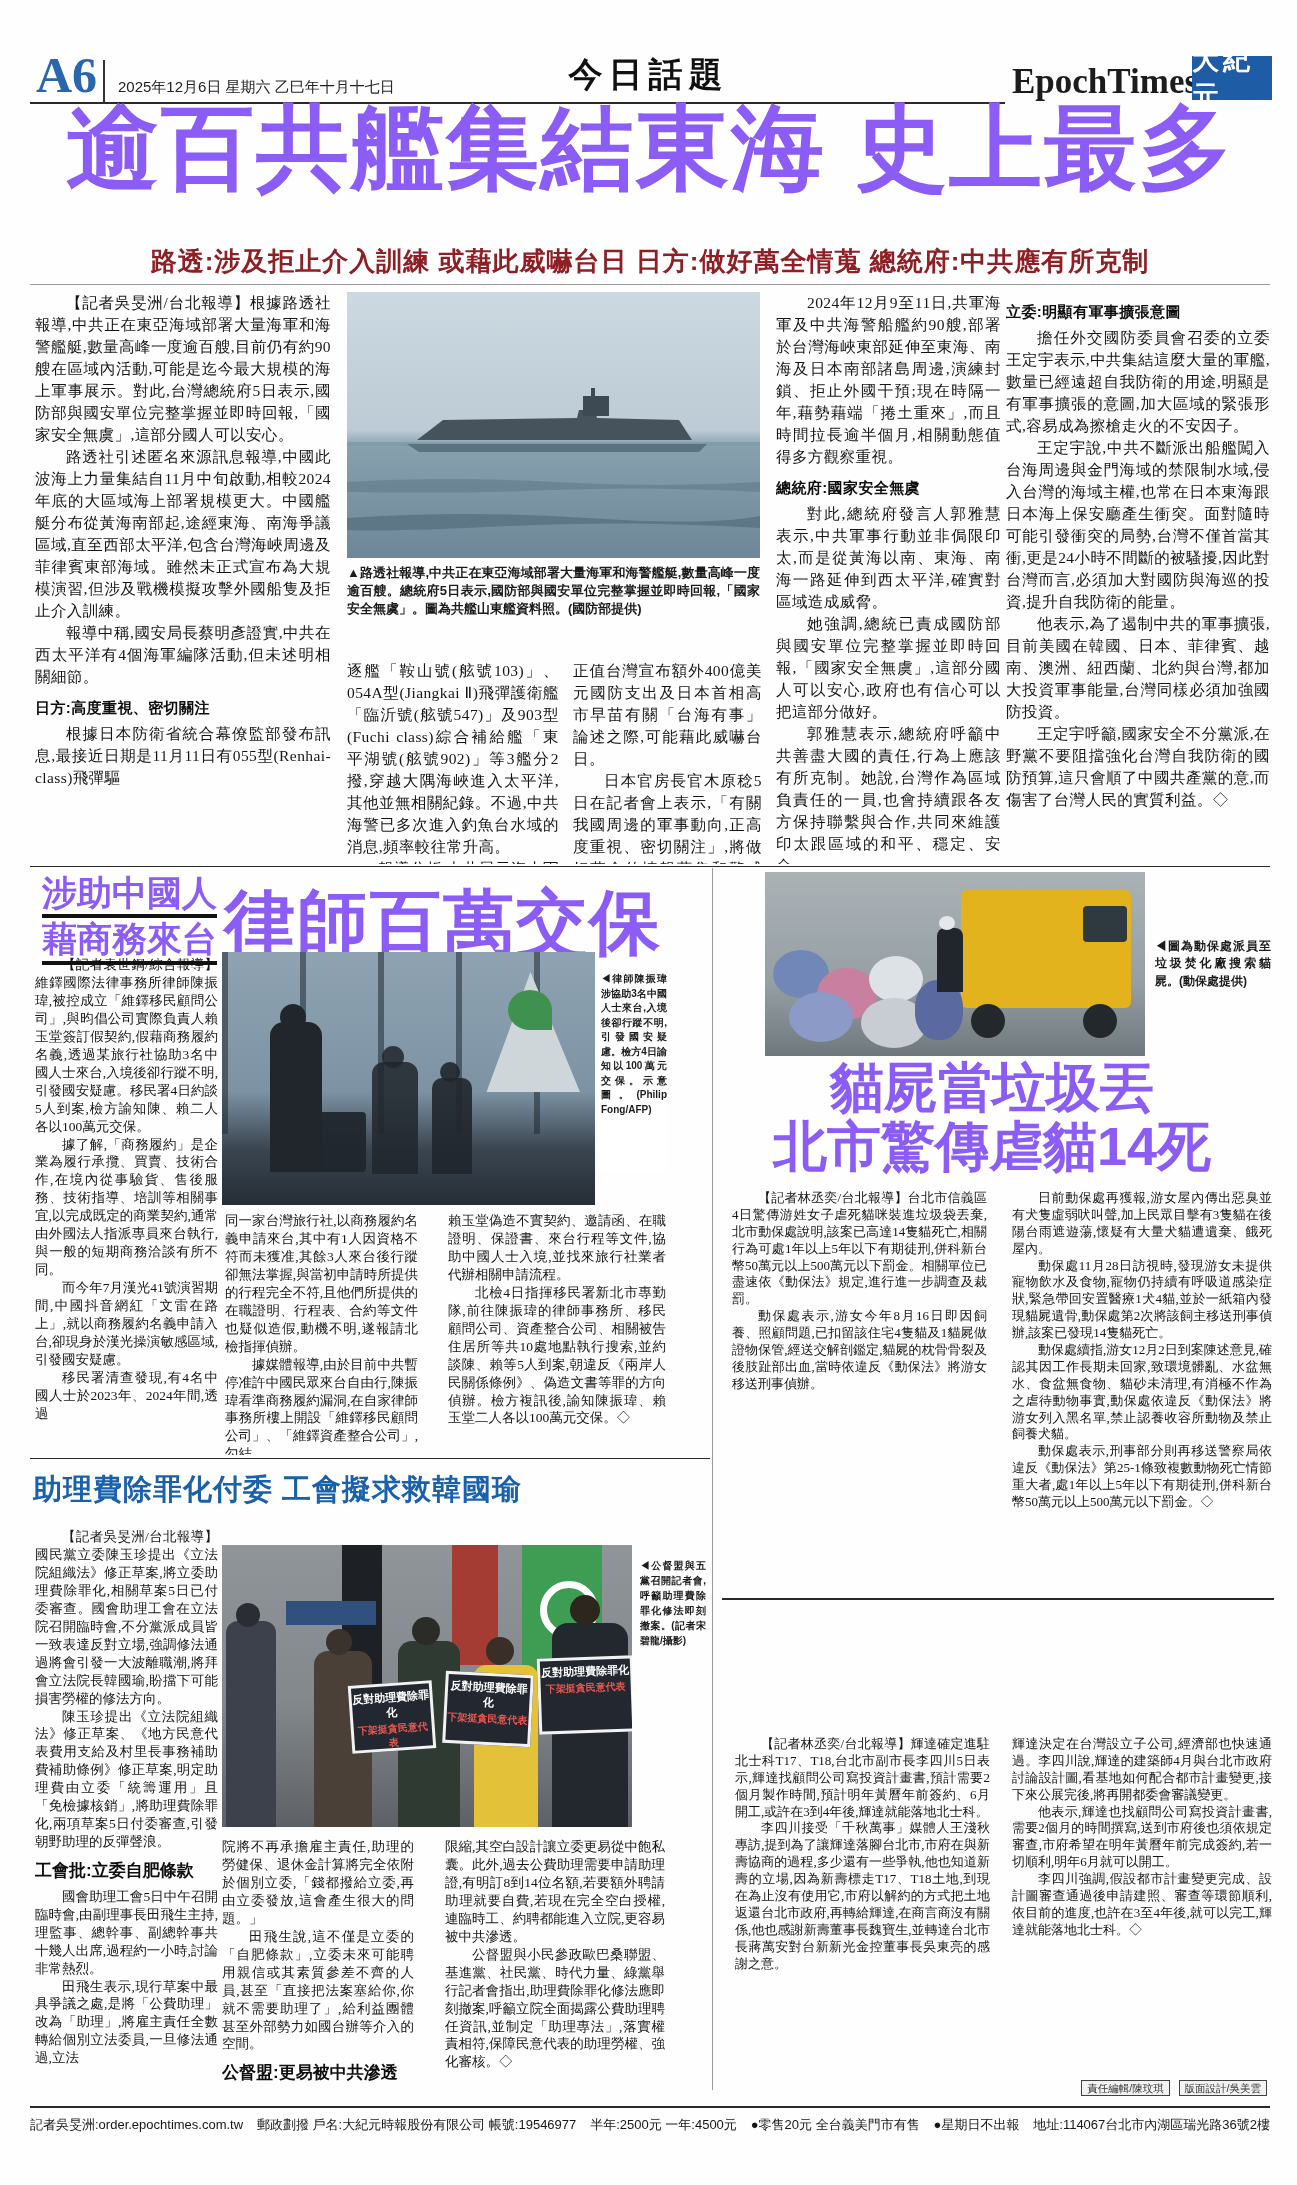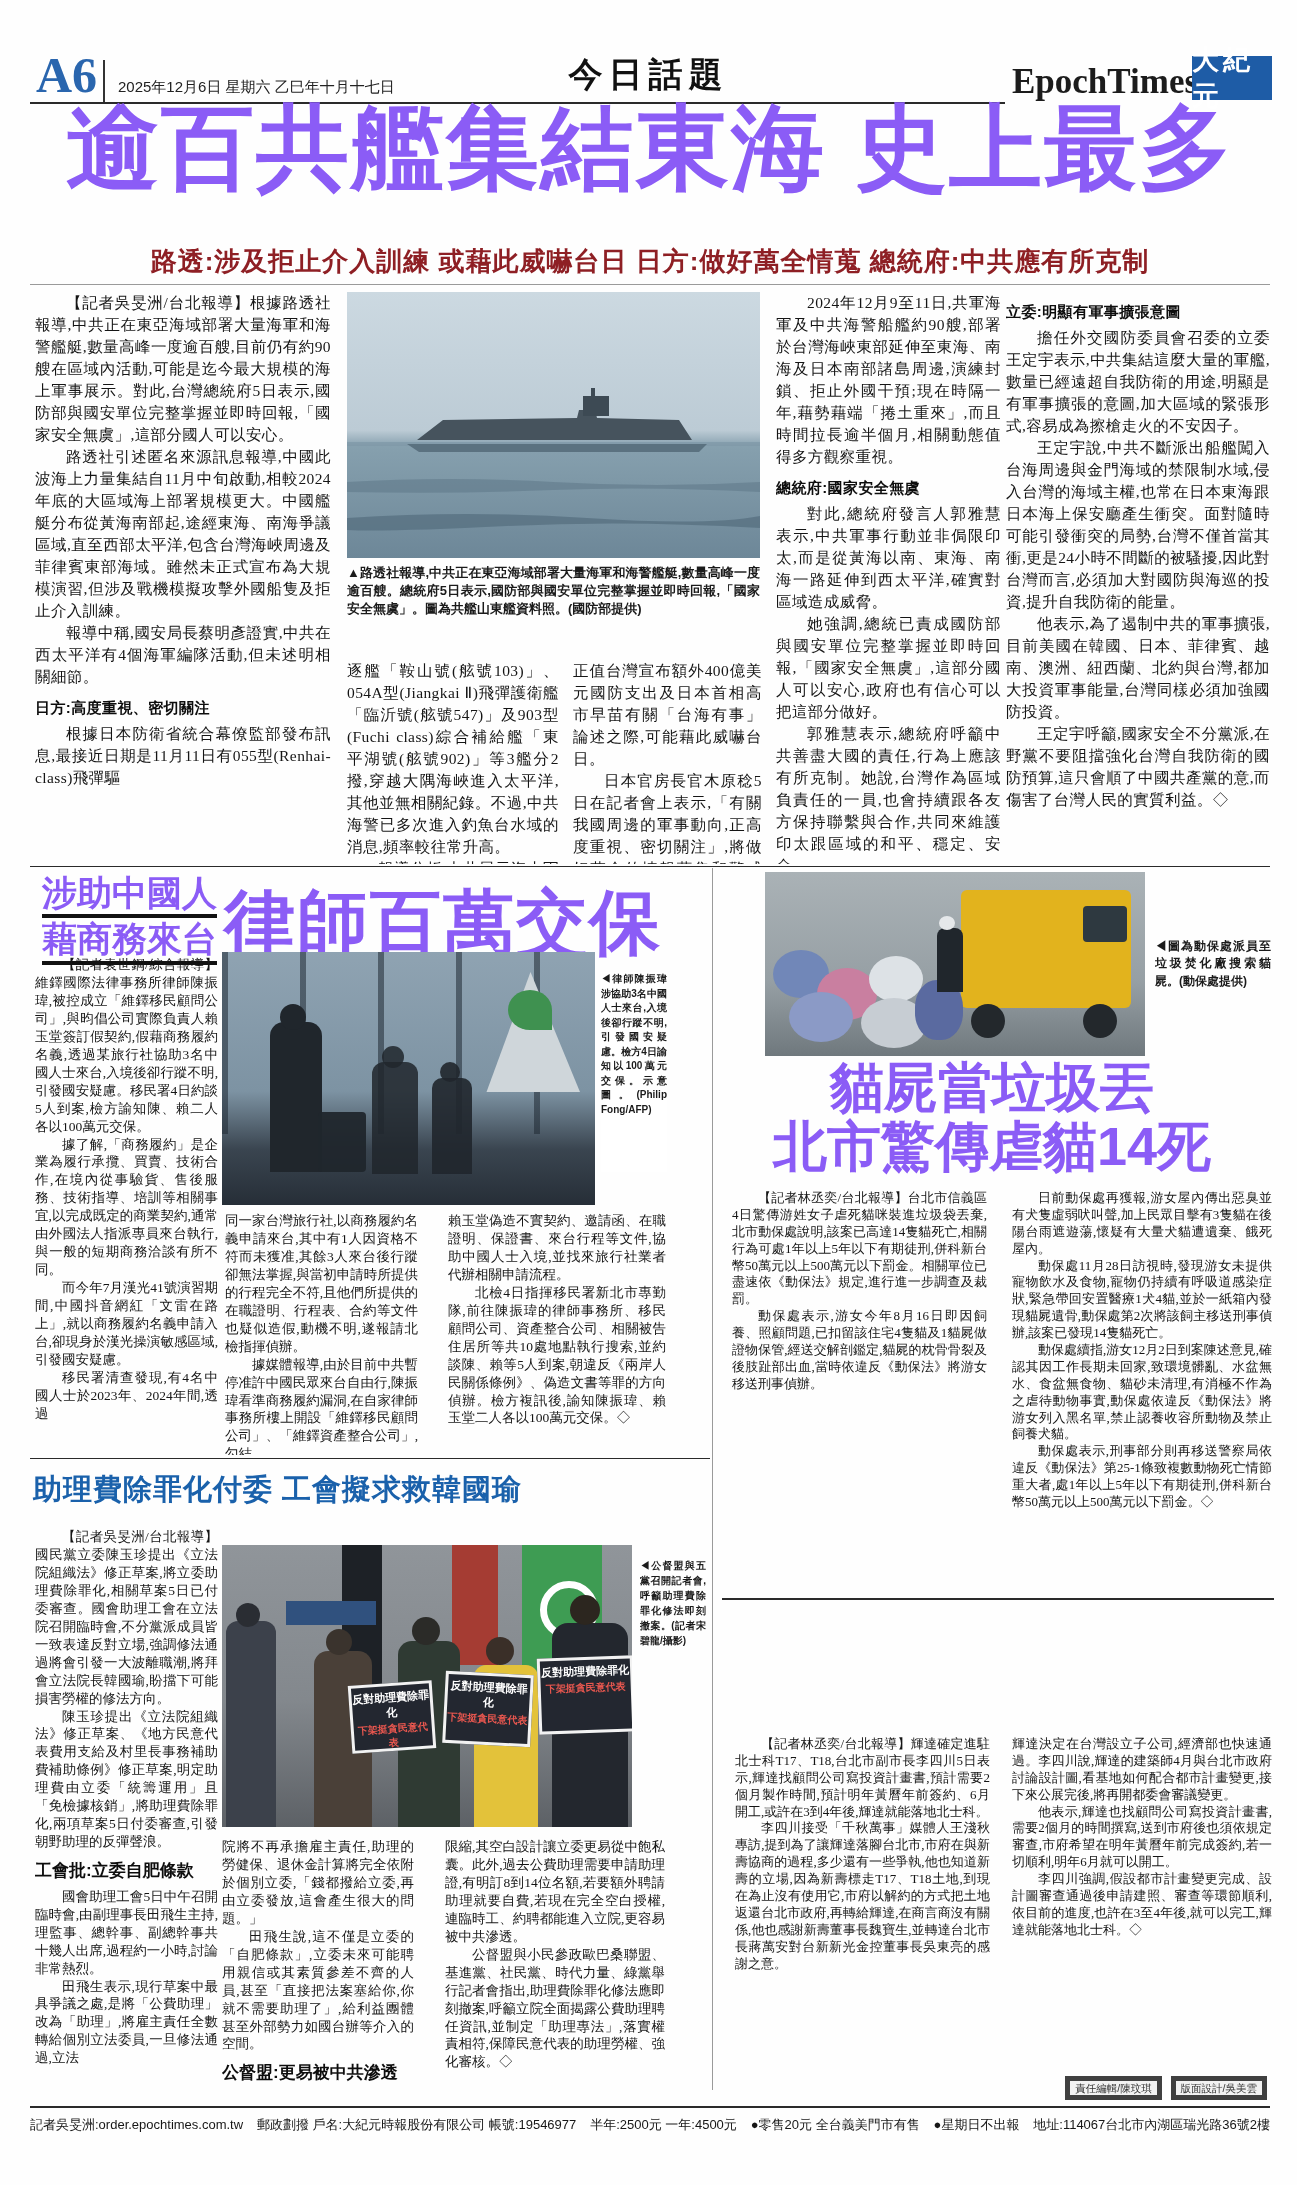--- a/index.html
+++ b/index.html
@@ -55,21 +55,21 @@
 
   
   .asst-headline{position:absolute;left:33px;top:1470px;width:636px;font-size:29px;color:#1a61ab;
                  letter-spacing:1px;white-space:nowrap;}
 
   
   .nv-headline{position:absolute;left:722px;top:1608px;width:552px;text-align:center;font-size:49px;line-height:1.16;}
 
   
   .credits{position:absolute;right:30px;top:2082px;font-size:10.5px;font-family:"Liberation Sans",sans-serif;color:#333;}
-  .credits span{border:5px solid #404040;padding:1px 5px;margin-left:6px;background:#f2f2f2;}
+  .credits span{border:1px solid #404040;padding:1px 5px;margin-left:6px;background:#f2f2f2;}
   .footer-row{position:absolute;left:30px;top:2116px;width:1240px;display:flex;justify-content:space-between;
               font-size:13px;font-family:"Liberation Sans",sans-serif;color:#161616;}
 
   
   .sil{position:absolute;background:#20262c;}
   .placard{position:absolute;background:#232730;border:3px solid #f2f2f2;color:#fff;
            font-family:"Liberation Sans",sans-serif;text-align:center;overflow:hidden;}
   .placard .l1{font-size:11px;font-weight:bold;margin-top:4px;}
   .placard .l2{font-size:10px;font-weight:bold;color:#e8574f;margin-top:2px;}
 </style>

